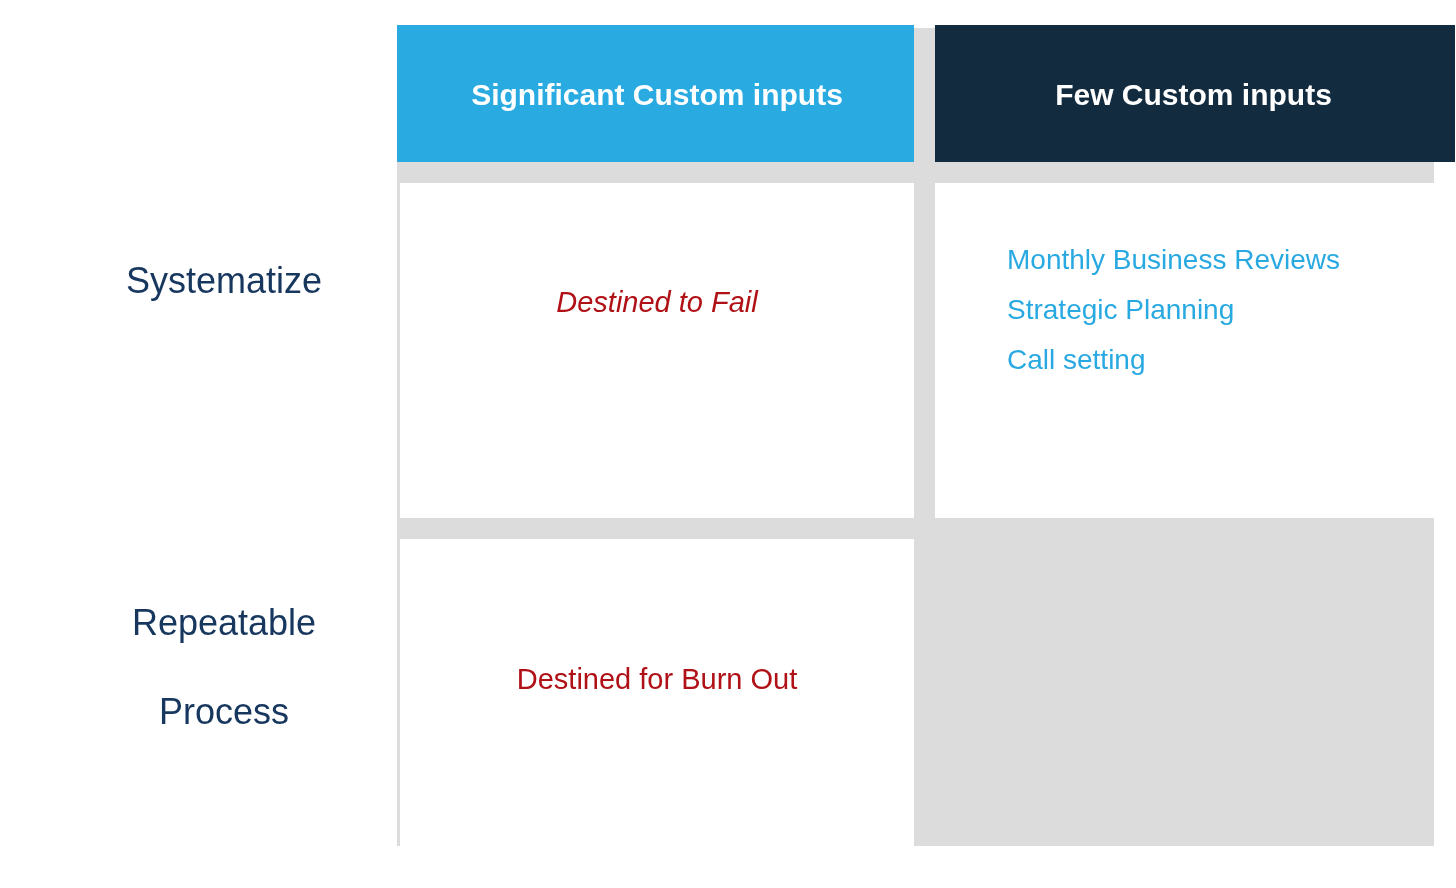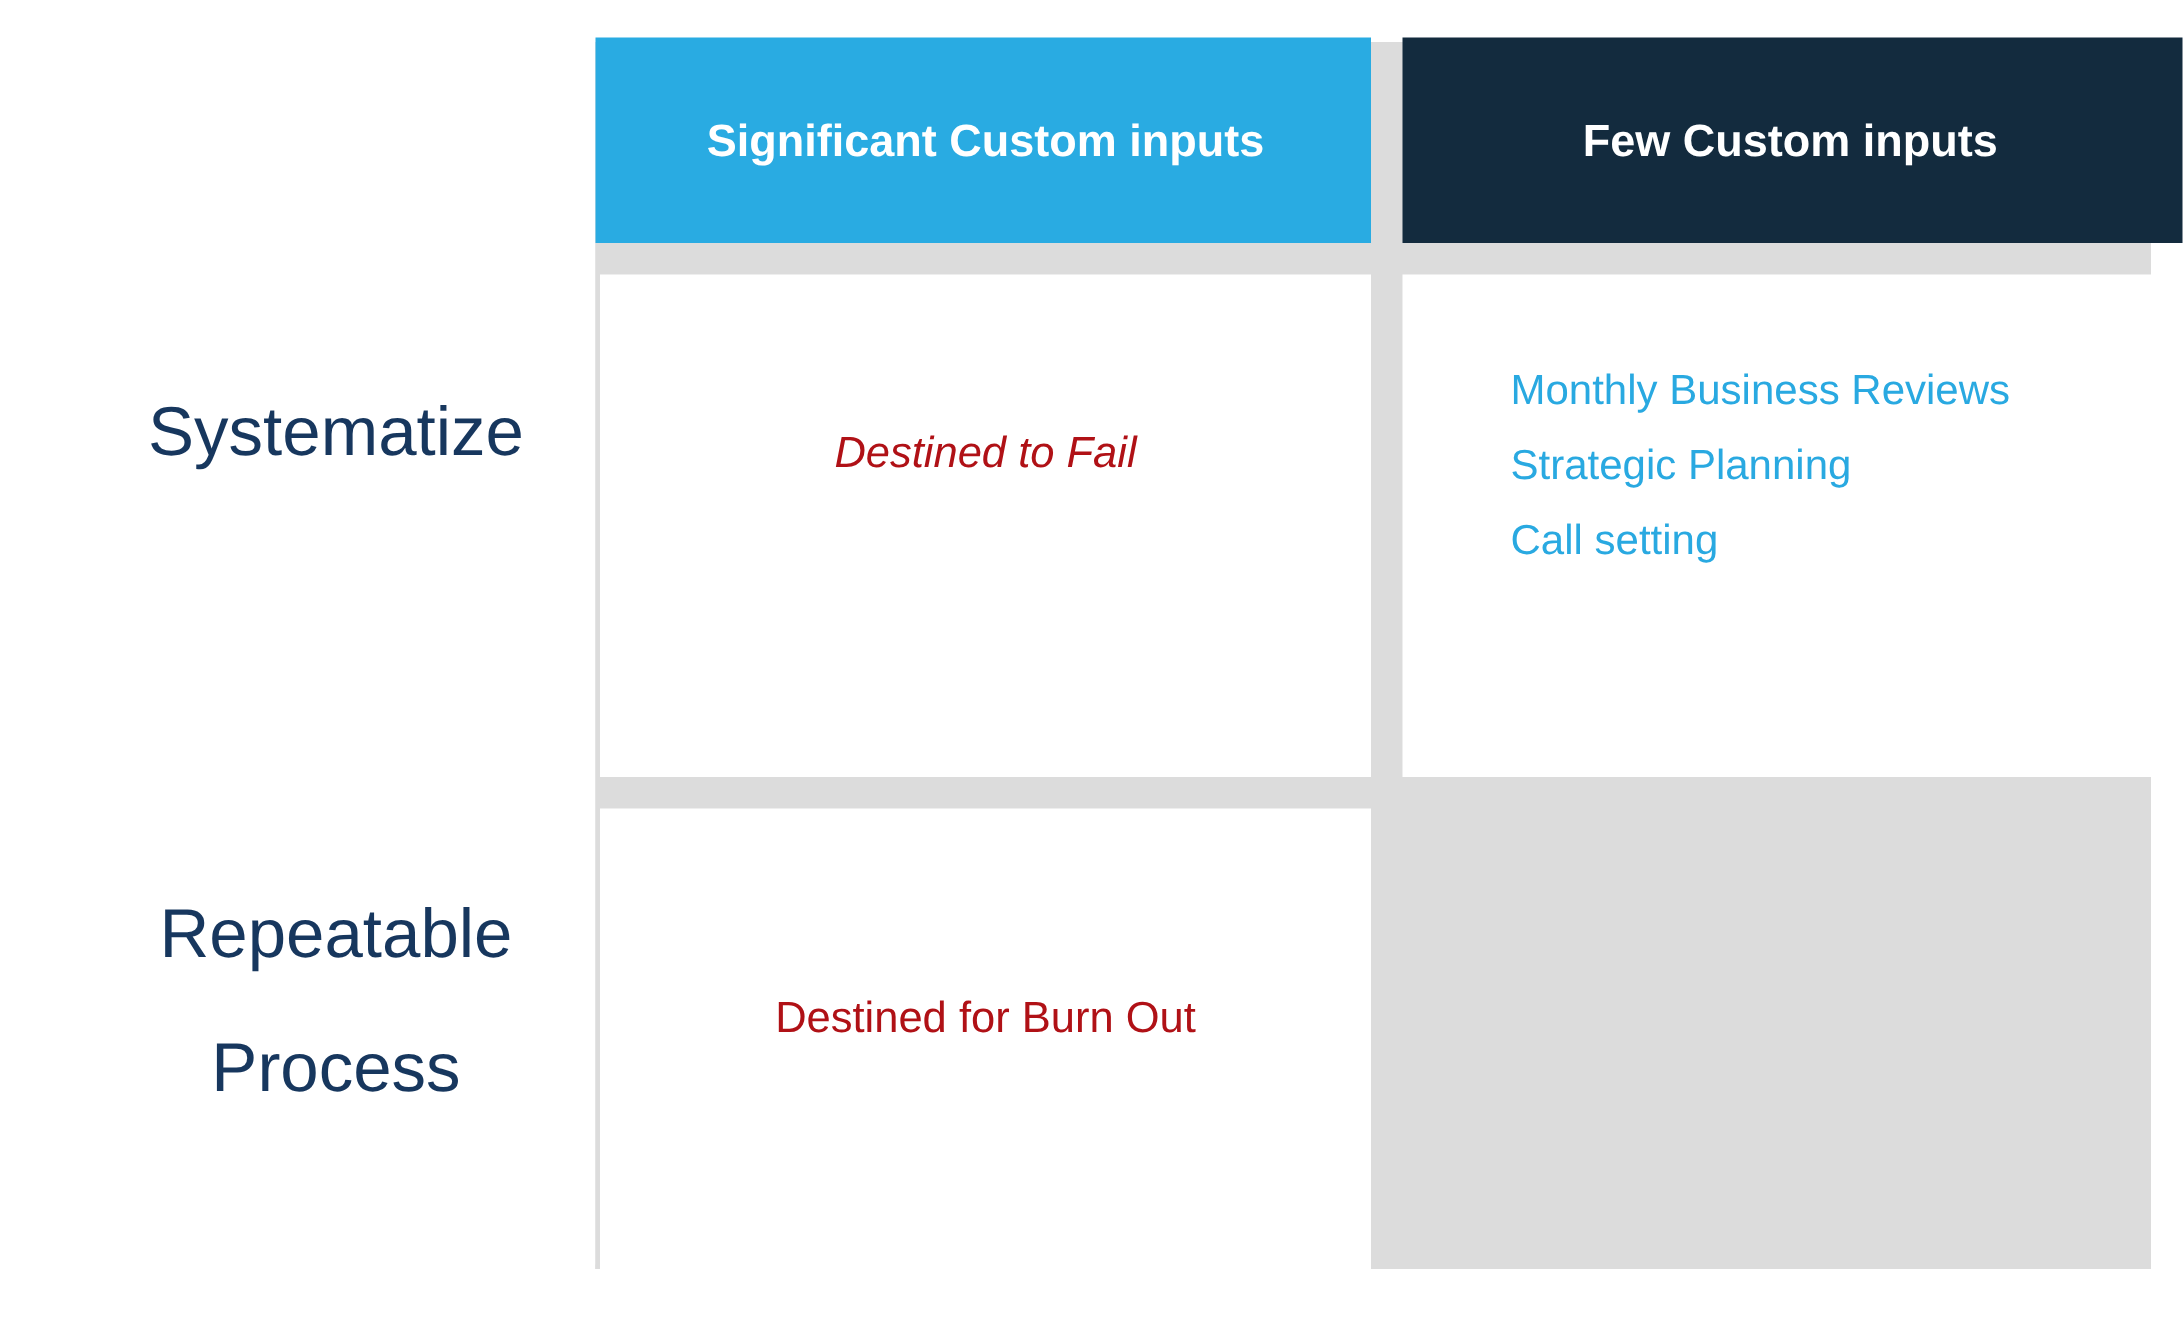--- a/index.html
+++ b/index.html
@@ -10,21 +10,21 @@
     overflow: hidden;
   }
   .canvas { position: relative; width: 1456px; height: 888px; background: #ffffff; }
 
   
   .row-label {
     position: absolute;
     left: 0; width: 448px;
     text-align: center;
     color: #17375E;
-    font-size: 46px;
+    font-size: 36px;
     font-weight: 400;
     letter-spacing: 0px;
   }
   .row-label.systematize { top: 260px; }
   .row-label.repeatable  { top: 578px; line-height: 89px; }
 
   
   .matrix {
     position: absolute;
     left: 397px; top: 28px;

